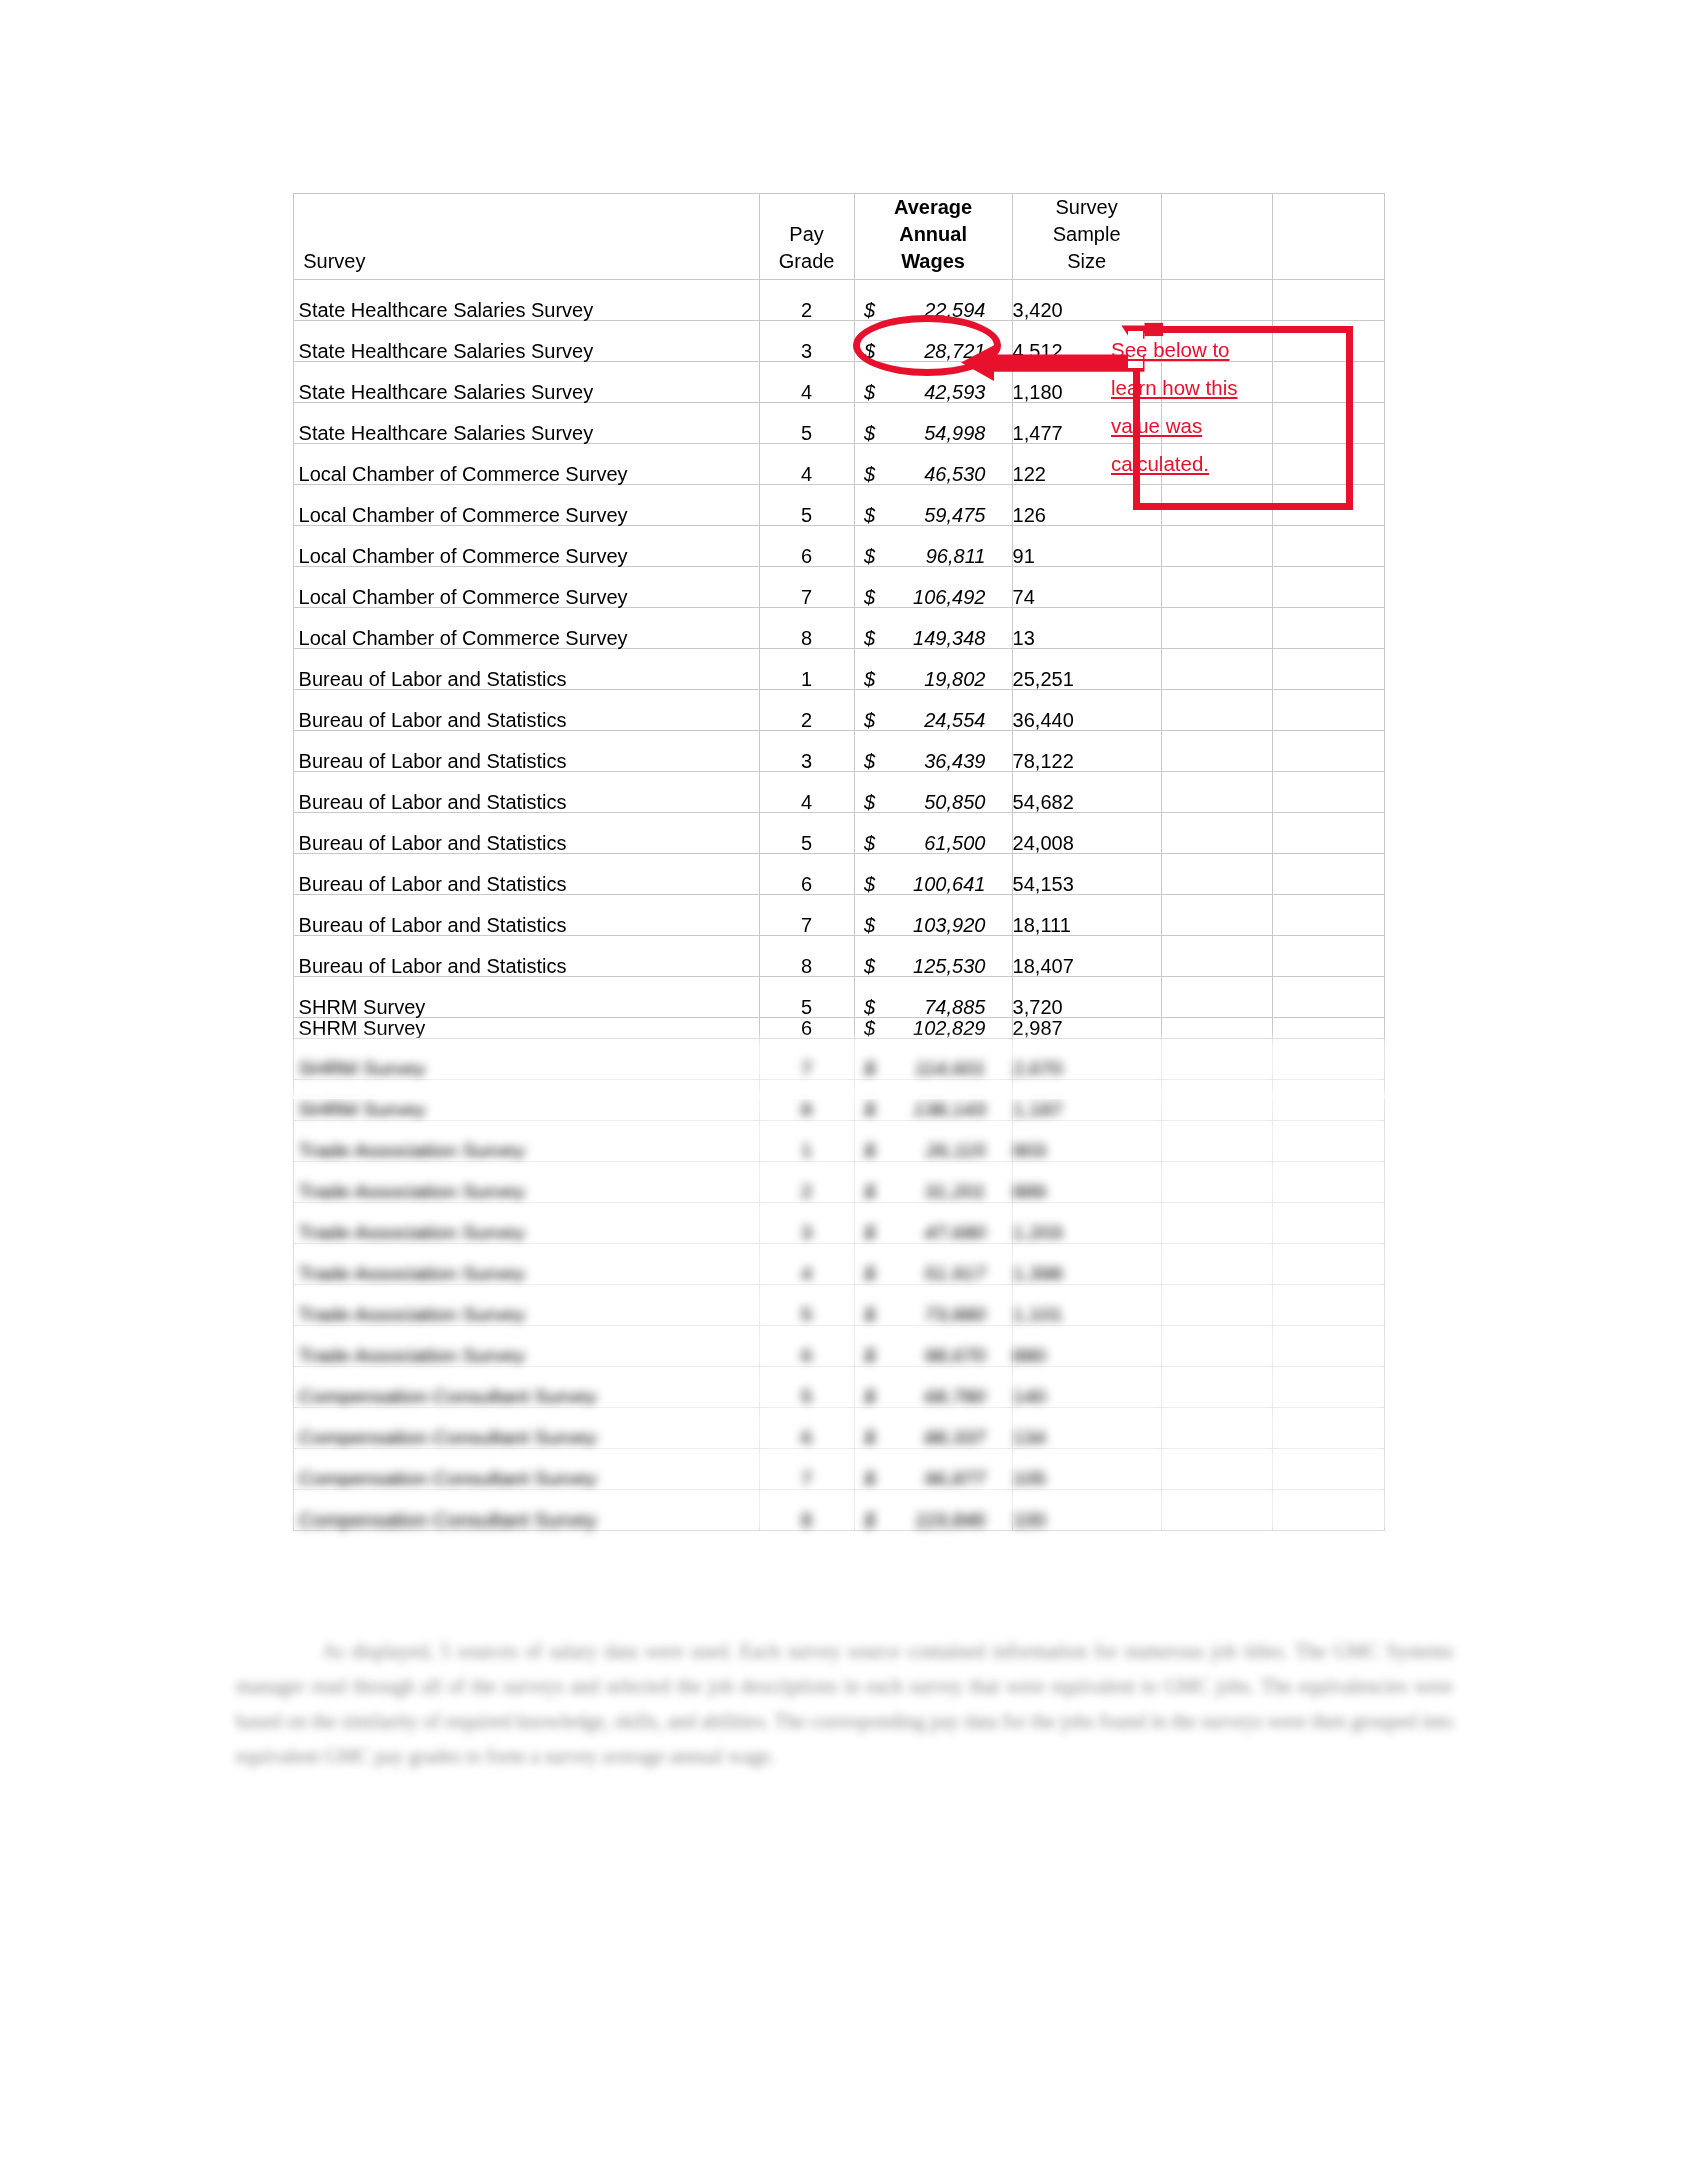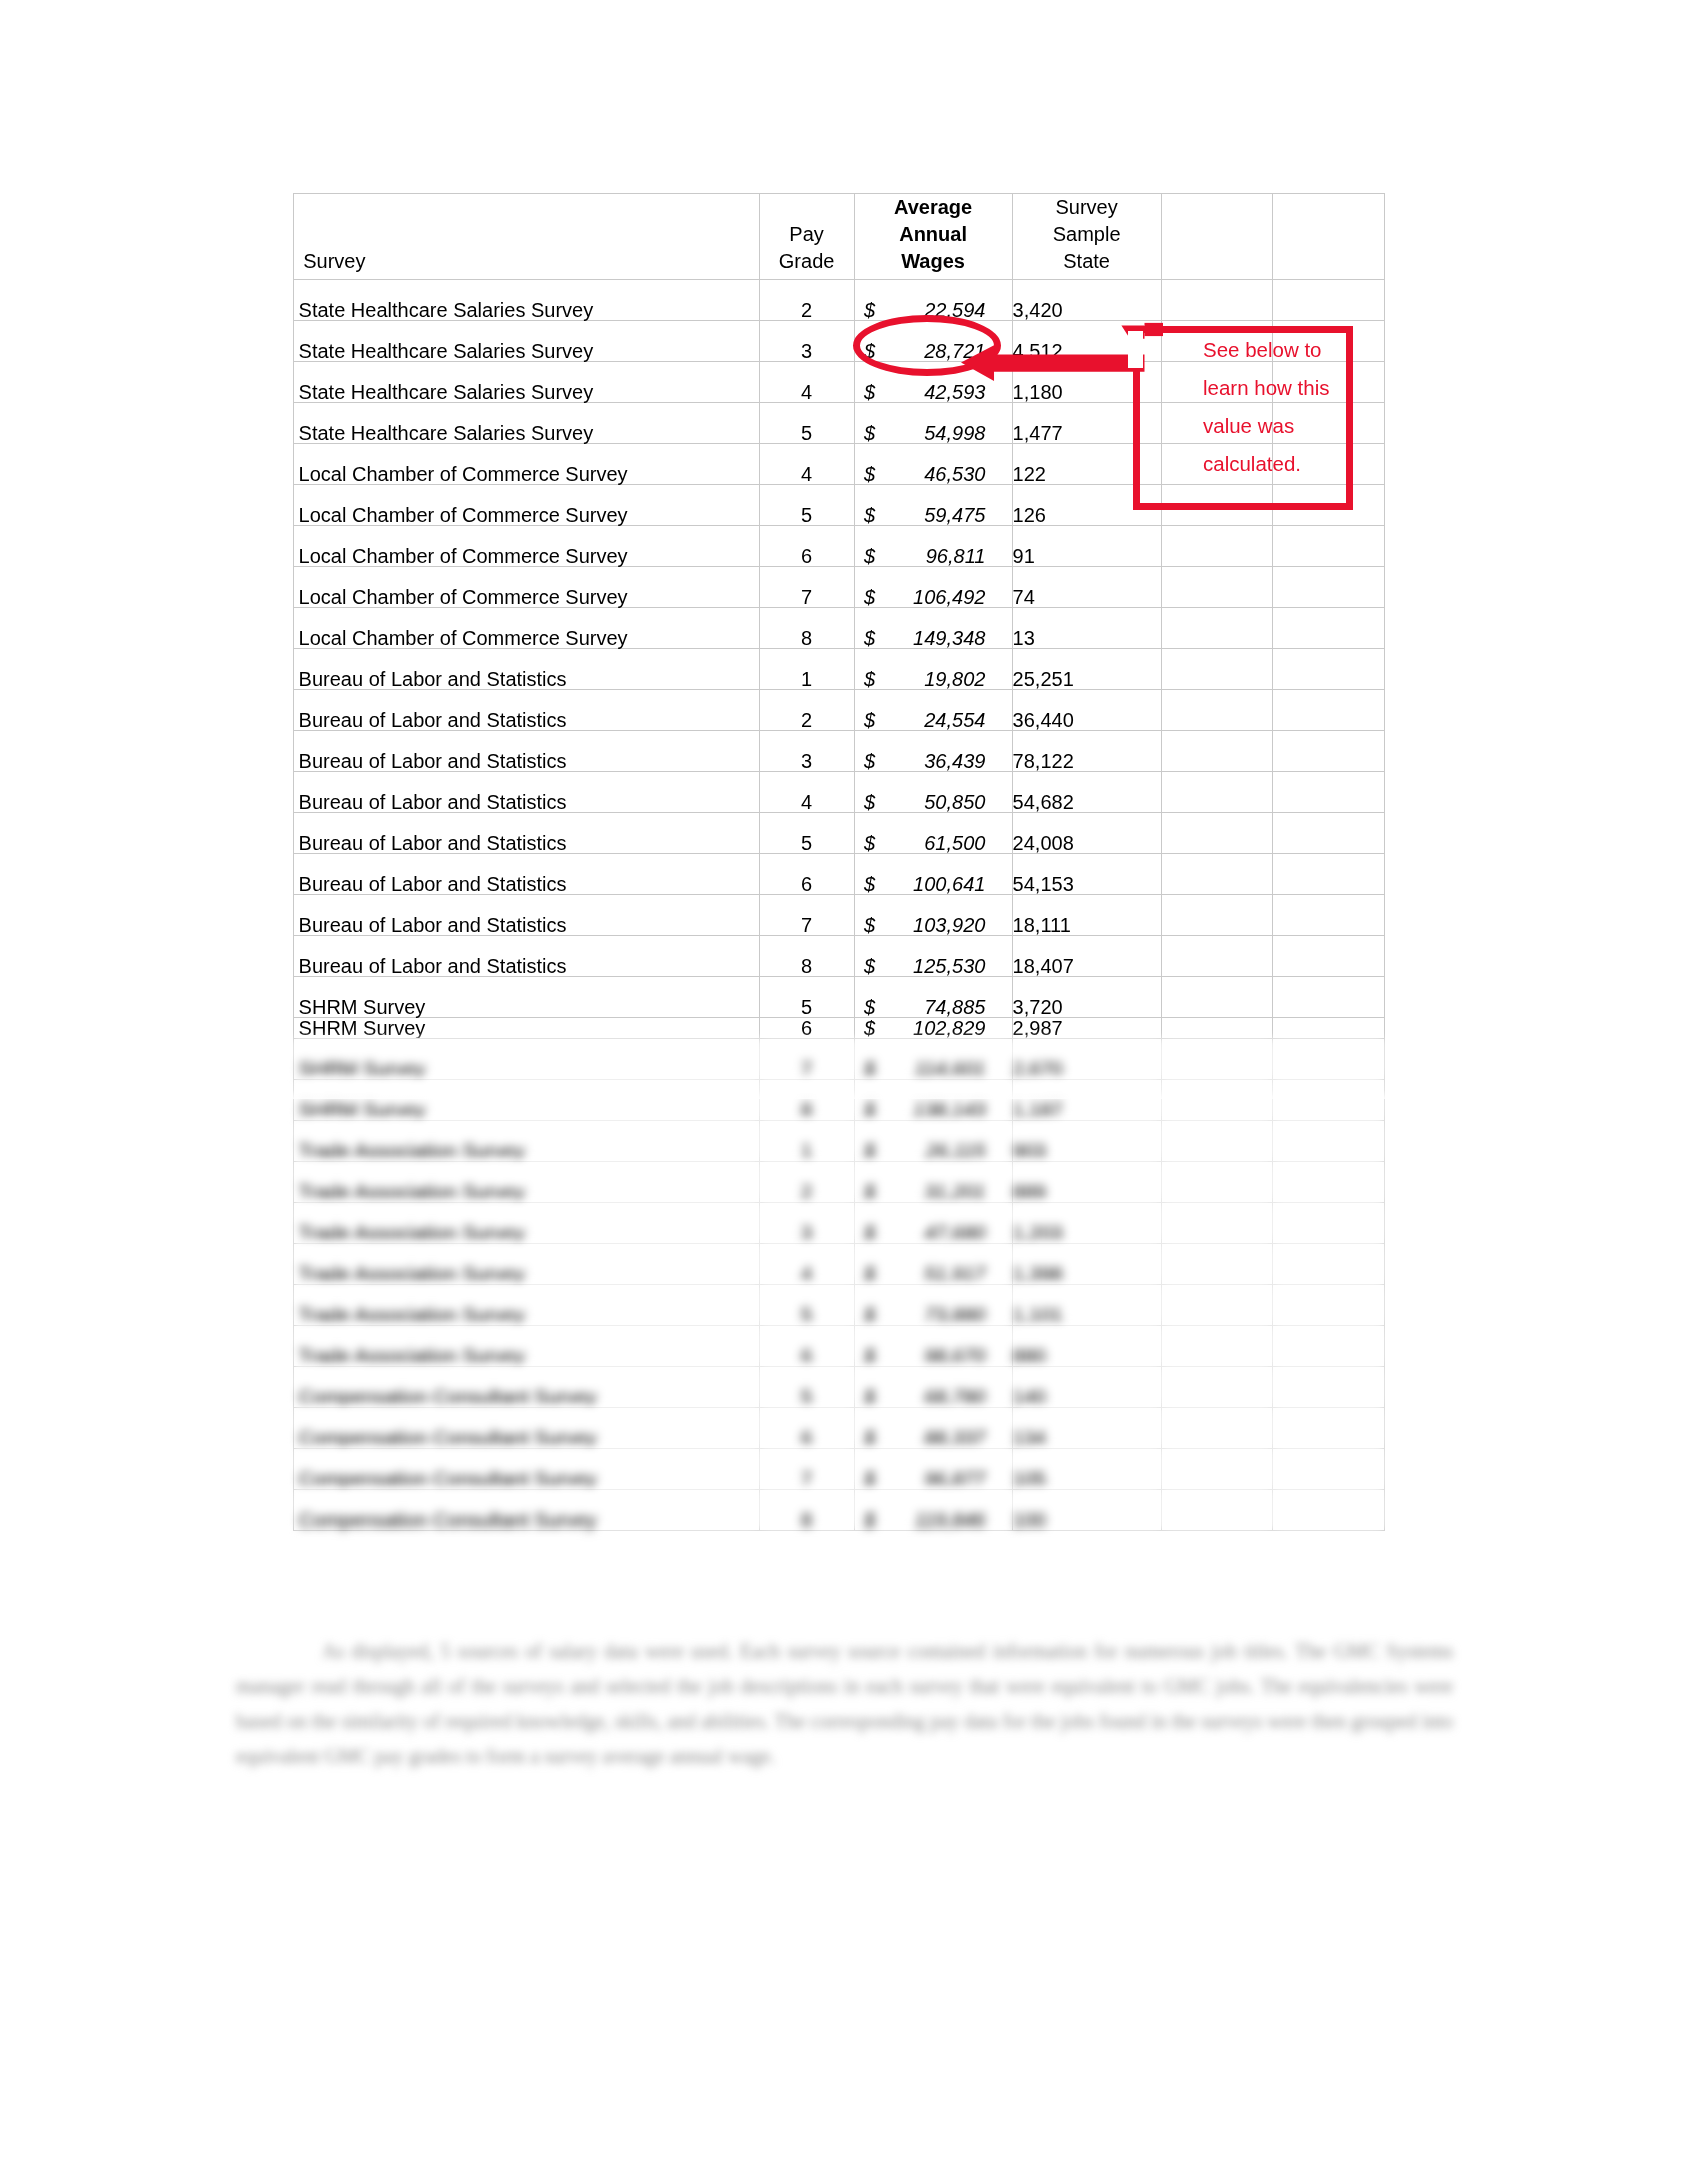--- a/index.html
+++ b/index.html
@@ -35,22 +35,22 @@
   .blur-row td{filter:blur(4.6px);color:#707070;}
 
   
   #blur-veil{position:absolute;left:0;top:1090px;width:1687px;height:9.3px;
              background:linear-gradient(to bottom,rgba(255,255,255,0) 0%,rgba(255,255,255,.85) 100%);
              pointer-events:none;}
 
   
   #callout-box{position:absolute;left:1133px;top:326px;width:220px;height:184px;
                border:7.3px solid #e8112d;background:transparent;box-sizing:border-box;}
-  #callout-text{position:absolute;left:1203px;top:331px;width:198px;
-                color:#e8112d;font-size:20.5px;line-height:38px;font-family:"Liberation Sans",sans-serif;}
+  #callout-text{position:absolute;left:1111px;top:331px;width:198px;
+                color:#e8112d;font-size:20.5px;line-height:38px;font-family:"Liberation Sans",sans-serif;text-decoration:underline;}
   #callout-text span{display:block;}
 
   
   #callout-notch{position:absolute;left:1128px;top:331px;width:14.6px;height:37px;background:#fff;}
 
   
   #value-ellipse{position:absolute;left:853px;top:315px;width:148px;height:61px;
                  border:7.3px solid #e8112d;border-radius:50%;box-sizing:border-box;}
 
   
@@ -77,21 +77,21 @@
           <span class="hdr-stack">Grade</span>
         </td>
         <td class="c-wages" style="text-align:center;padding-left:0 !important;font-weight:bold;">
           <span class="hdr-stack">Average</span>
           <span class="hdr-stack">Annual</span>
           <span class="hdr-stack">Wages</span>
         </td>
         <td class="c-size" style="text-align:center;padding-right:0 !important;">
           <span class="hdr-stack">Survey</span>
           <span class="hdr-stack">Sample</span>
-          <span class="hdr-stack">State</span>
+          <span class="hdr-stack">Size</span>
         </td>
         <td class="c-x1"></td>
         <td class="c-x2"></td>
       </tr>
     </thead>
     <tbody id="table-body">
         <tr>
           <td class="c-survey">State Healthcare Salaries Survey</td>
           <td class="c-grade">2</td>
           <td class="c-wages"><span class="wage-num"><span class="wage-dollar">$</span><span class="wage-amt">22,594</span></span></td>

